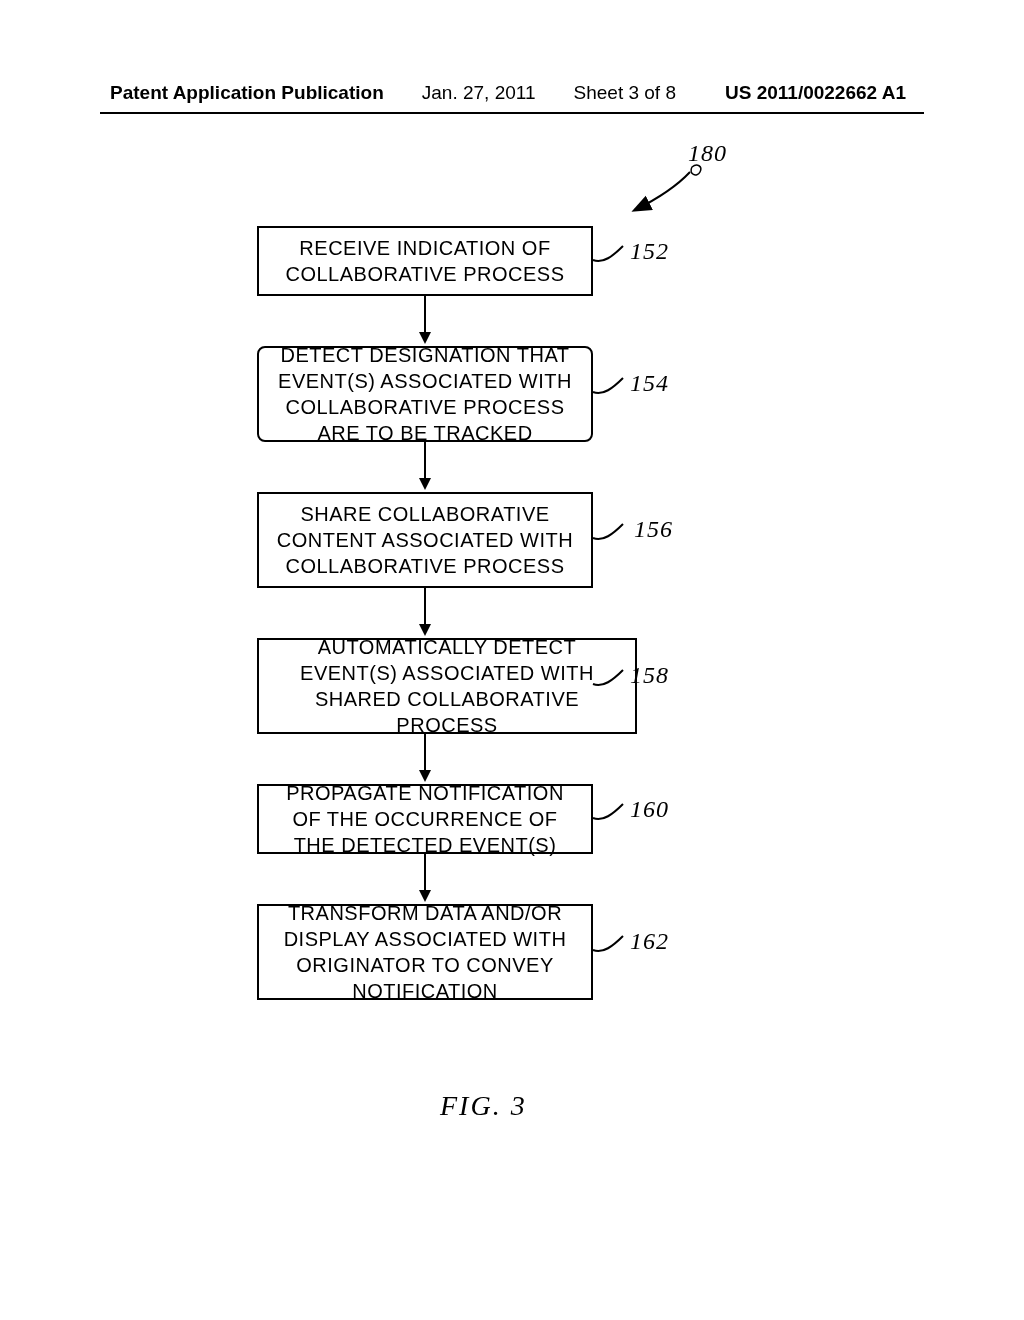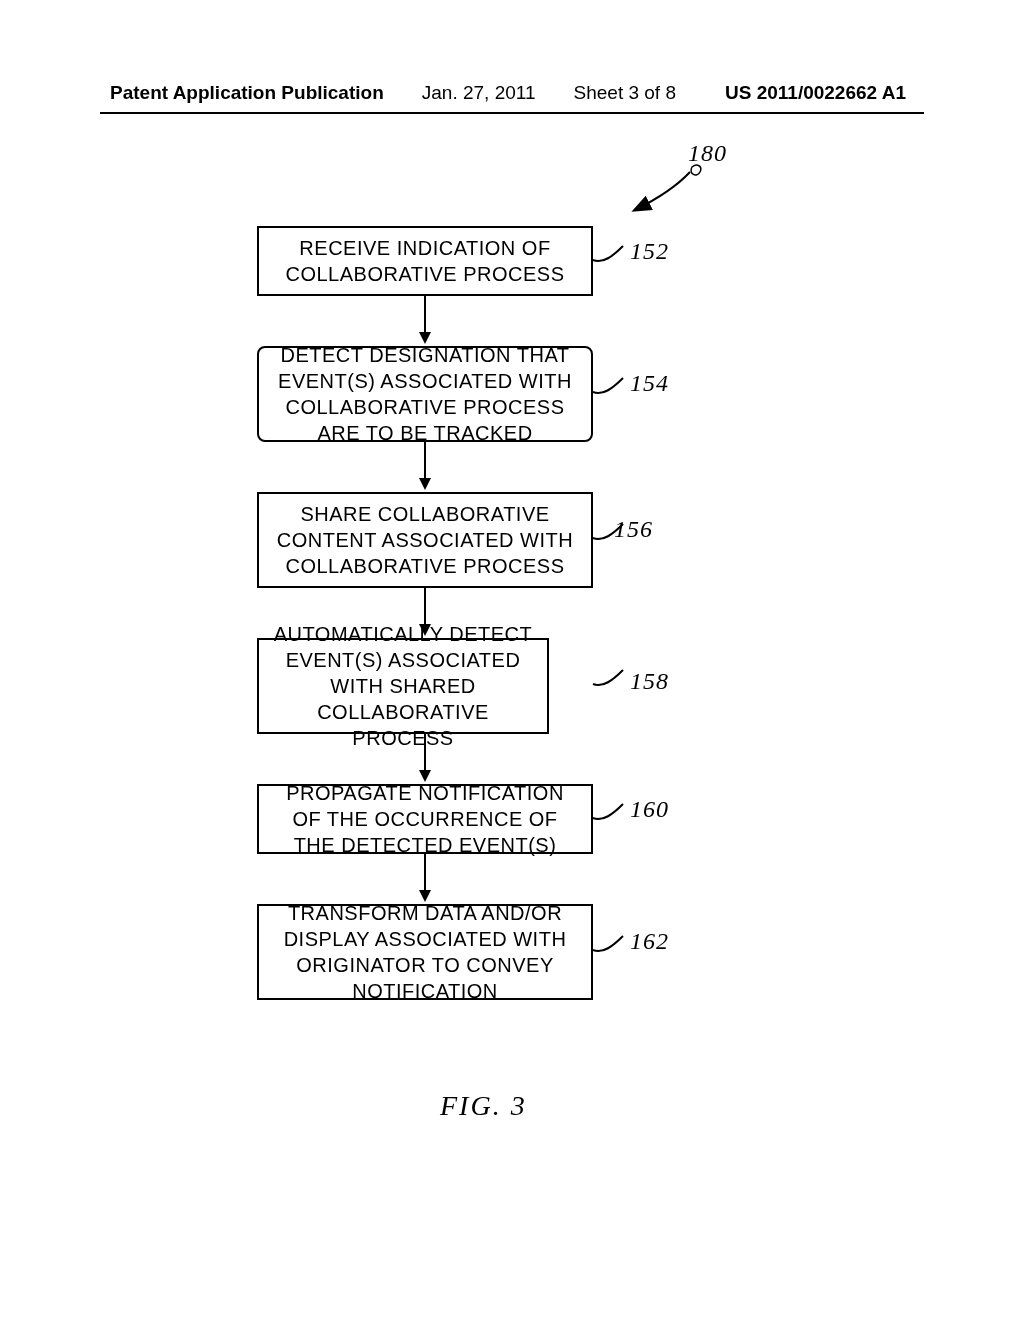--- a/index.html
+++ b/index.html
@@ -128,34 +128,34 @@
       <line x1="7" y1="0" x2="7" y2="38" stroke="#000" stroke-width="2"></line>
       <path d="M1,36 L7,48 L13,36 Z" fill="#000"></path>
     </svg>
 
     <div class="box" style="left:257px; top:492px; width:336px; height:96px;">
       <span>SHARE COLLABORATIVE CONTENT ASSOCIATED WITH COLLABORATIVE PROCESS</span>
     </div>
     <svg class="connector" style="left:593px; top:524px; width:40px; height:30px;">
       <path d="M0,14 C10,18 20,10 30,0" fill="none" stroke="#000" stroke-width="2"></path>
     </svg>
-    <div class="refnum" style="left:614px; top:516px;">156</div>
+    <div class="refnum" style="left:634px; top:516px;">156</div>
 
     <svg class="connector" style="left:418px; top:588px; width:14px; height:50px;">
       <line x1="7" y1="0" x2="7" y2="38" stroke="#000" stroke-width="2"></line>
       <path d="M1,36 L7,48 L13,36 Z" fill="#000"></path>
     </svg>
 
-    <div class="box" style="left:257px; top:638px; width:292px; height:96px;">
+    <div class="box" style="left:257px; top:638px; width:380px; height:96px;">
       <span>AUTOMATICALLY DETECT EVENT(S) ASSOCIATED WITH SHARED COLLABORATIVE PROCESS</span>
     </div>
     <svg class="connector" style="left:593px; top:670px; width:40px; height:30px;">
       <path d="M0,14 C10,18 20,10 30,0" fill="none" stroke="#000" stroke-width="2"></path>
     </svg>
-    <div class="refnum" style="left:630px; top:662px;margin-top:6px;">158</div>
+    <div class="refnum" style="left:630px; top:662px;">158</div>
 
     <svg class="connector" style="left:418px; top:734px; width:14px; height:50px;">
       <line x1="7" y1="0" x2="7" y2="38" stroke="#000" stroke-width="2"></line>
       <path d="M1,36 L7,48 L13,36 Z" fill="#000"></path>
     </svg>
 
     <div class="box" style="left:257px; top:784px; width:336px; height:70px;">
       <span>PROPAGATE NOTIFICATION OF THE OCCURRENCE OF THE DETECTED EVENT(S)</span>
     </div>
     <svg class="connector" style="left:593px; top:804px; width:40px; height:30px;">

